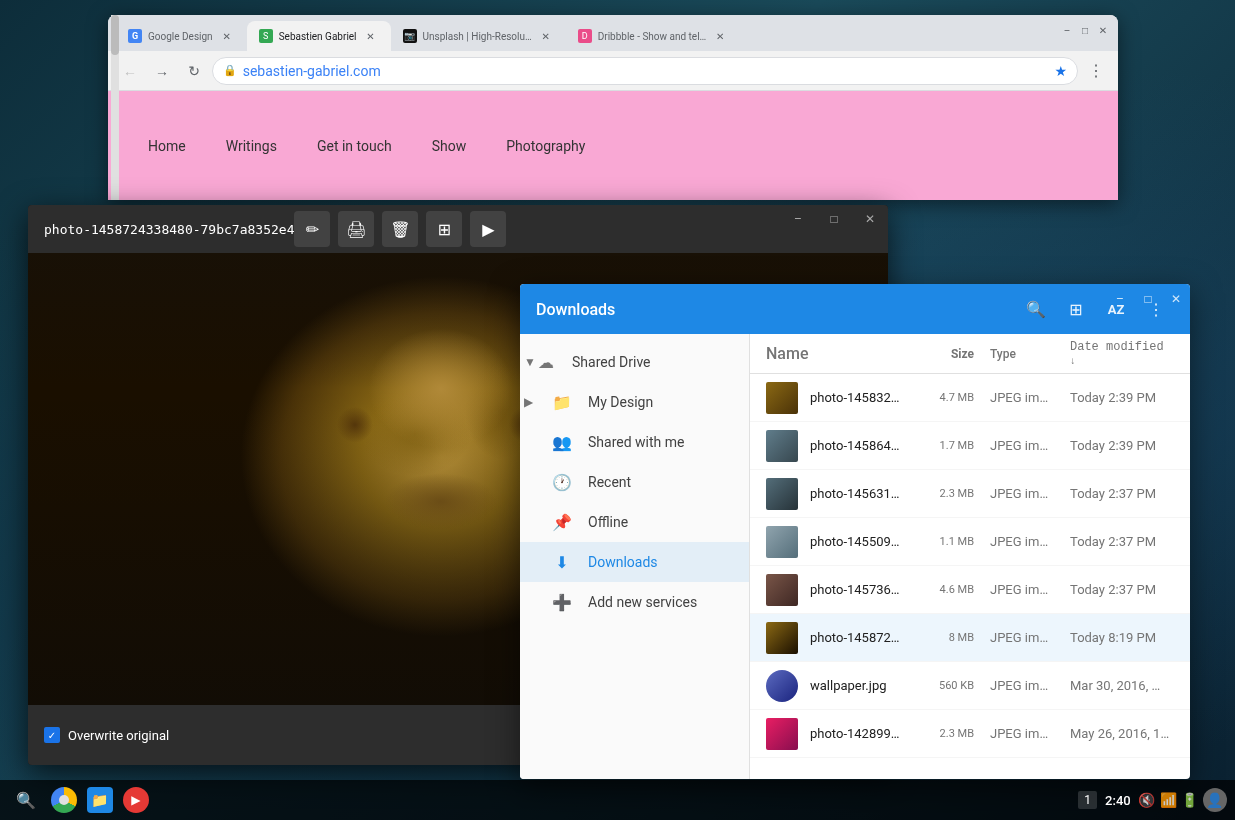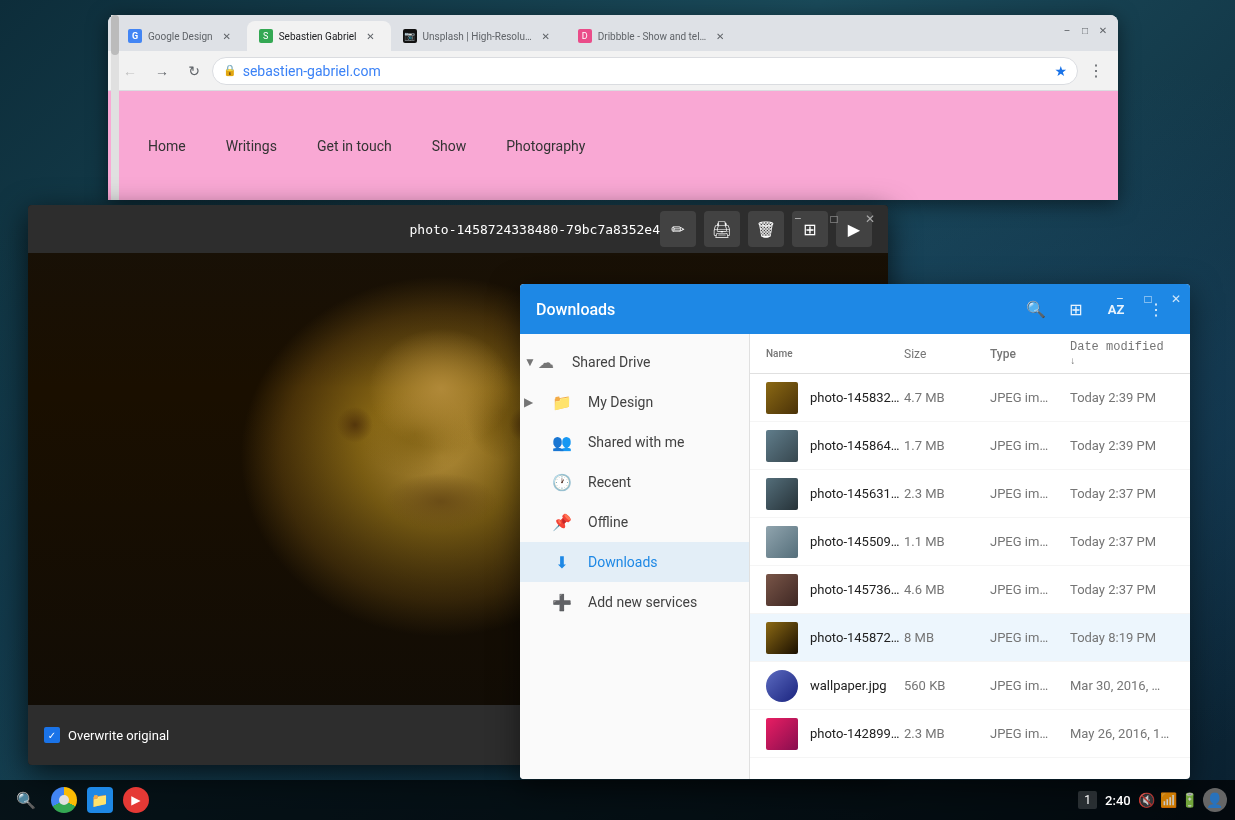--- a/index.html
+++ b/index.html
@@ -217,21 +217,21 @@
       overflow: hidden;
       z-index: 10;
     }
 
     .image-viewer-titlebar {
       height: 48px;
       background: #2d2d2d;
       display: flex;
       align-items: center;
       padding: 0 16px;
-      justify-content: flex-end;
+      justify-content: flex-start;
     }
 
     .image-viewer-title {
       color: #ffffff;
       font-size: 13px;
       font-family: monospace;
     }
 
     .image-viewer-controls {
       display: flex;
@@ -516,30 +516,31 @@
       display: flex;
       align-items: center;
       padding: 0 16px;
       border-bottom: 1px solid #e0e0e0;
       background: white;
       flex-shrink: 0;
     }
 
     .col-name {
       flex: 1;
-      font-size: 10px;
+      font-size: 16px;
       color: #757575;
       font-weight: 500;
     }
 
     .col-size {
       width: 70px;
       font-size: 12px;
       color: #757575;
-      font-weight: 400;
+      font-weight: 700;
+      text-align: right;
     }
 
     .col-type {
       width: 80px;
       font-size: 12px;
       color: #757575;
       font-weight: 500;
       padding-left: 16px;
     }
 
@@ -592,22 +593,23 @@
       flex: 1;
       font-size: 13px;
       color: #212121;
       white-space: nowrap;
       overflow: hidden;
       text-overflow: ellipsis;
     }
 
     .file-size {
       width: 70px;
-      font-size: 13px;
+      font-size: 11px;
       color: #757575;
+      text-align: right;
       flex-shrink: 0;
     }
 
     .file-type {
       width: 80px;
       font-size: 13px;
       color: #757575;
       padding-left: 16px;
       flex-shrink: 0;
     }

